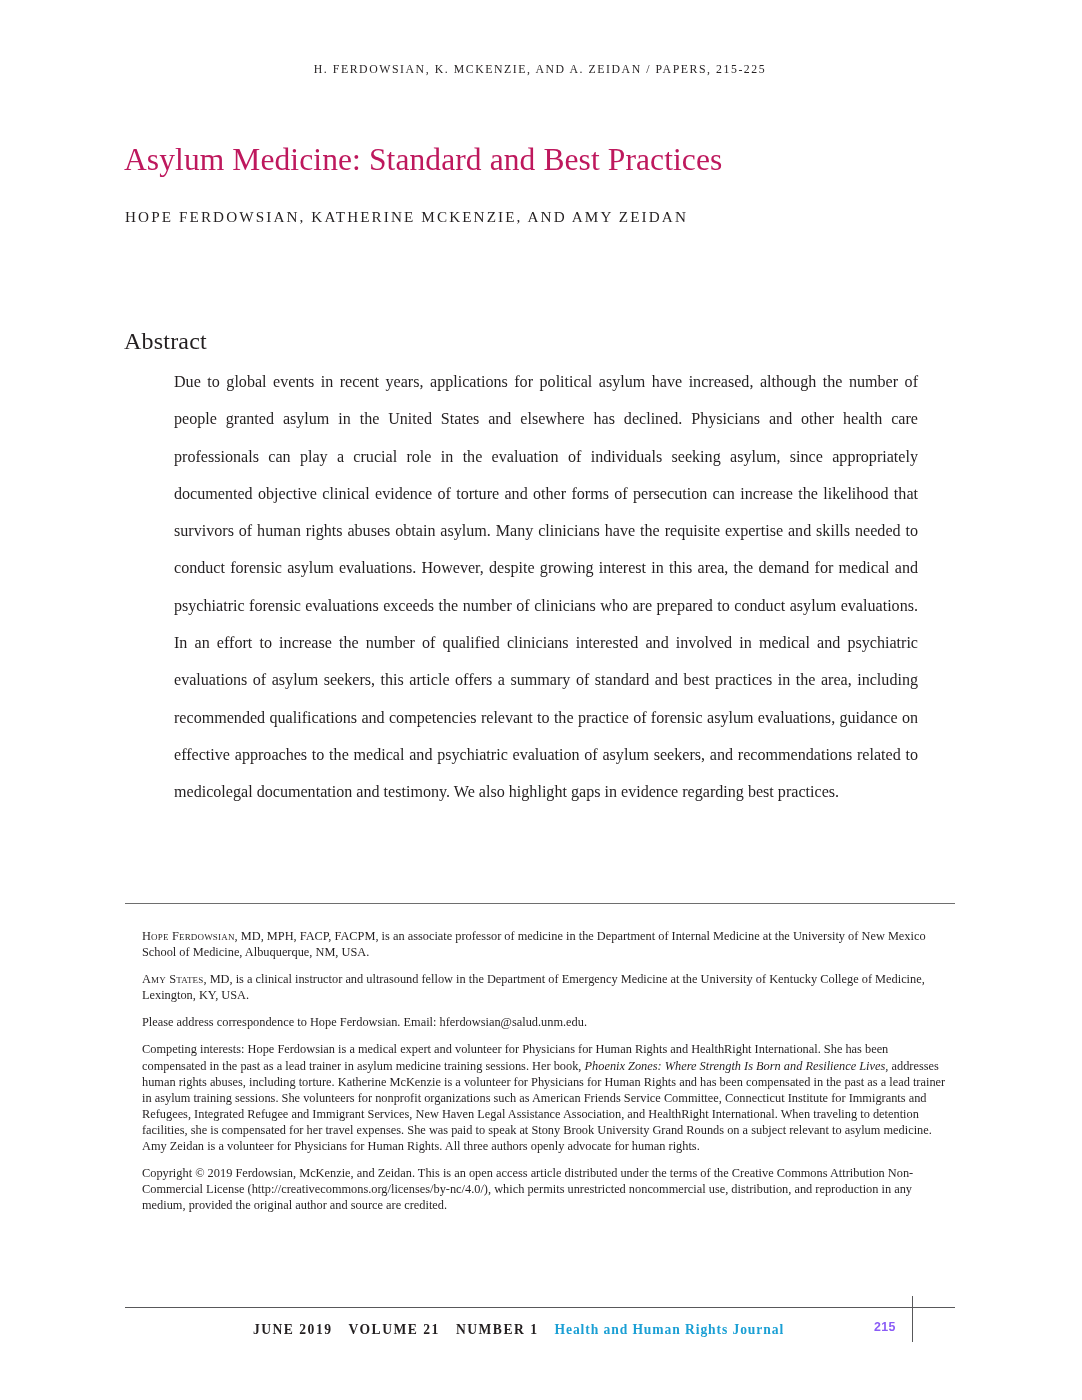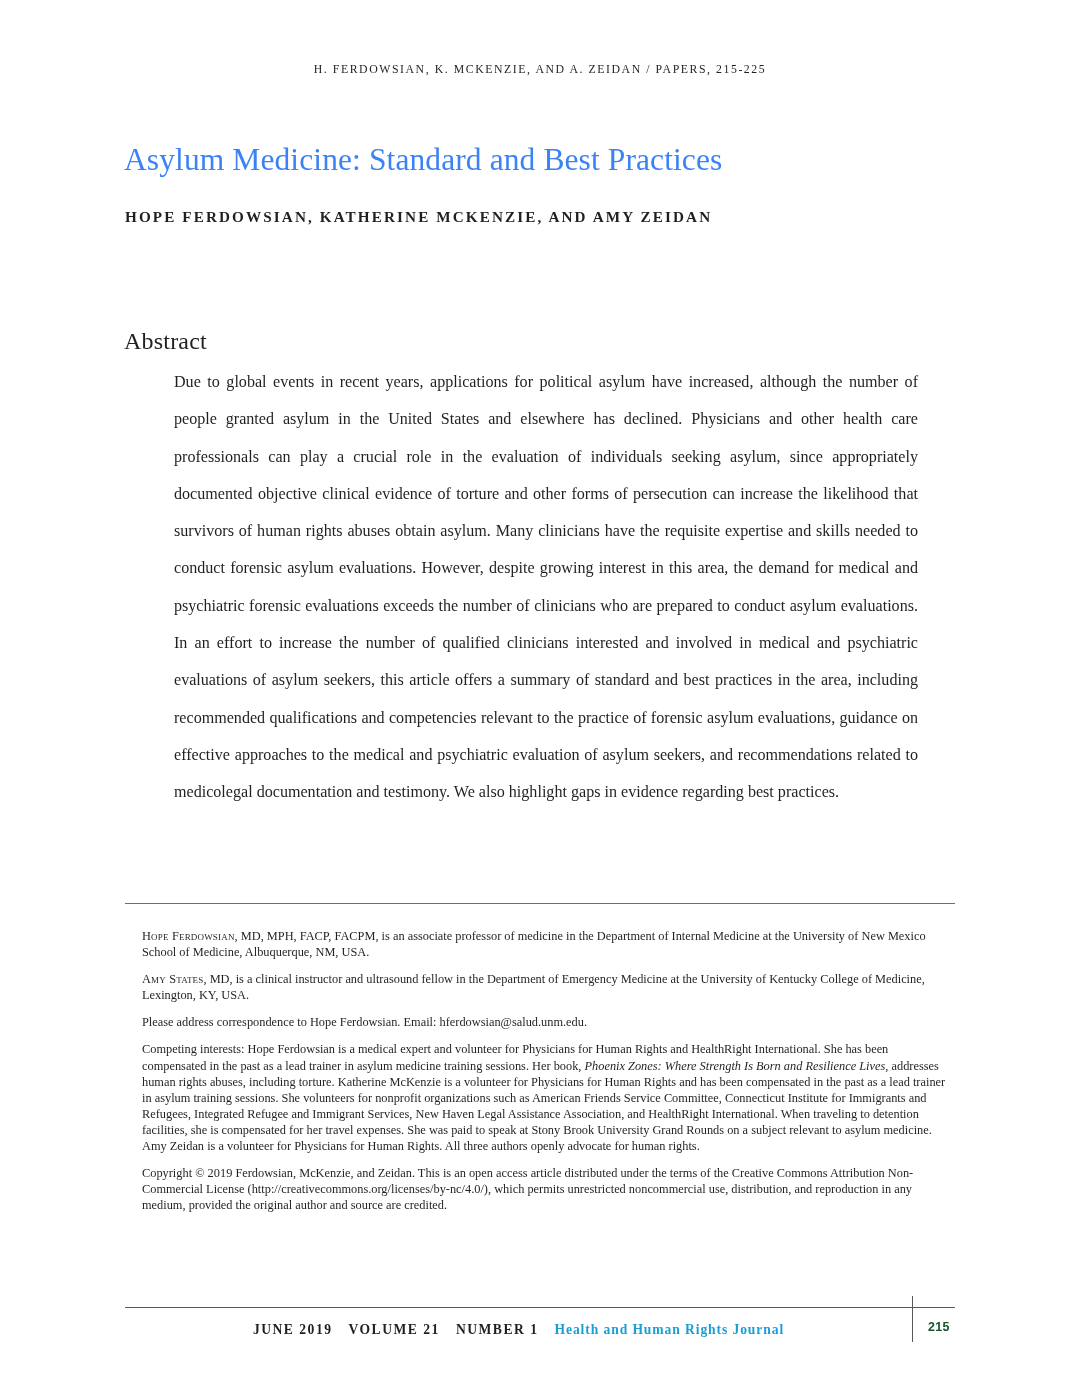--- a/index.html
+++ b/index.html
@@ -38,35 +38,34 @@
 
   
   .title {
     position: absolute;
     left: 124px;
     top: 120px;
     width: 840px;
     font-size: 31.5px;
     line-height: 1.18;
     font-weight: normal;
-    color: #3b82f6;
+    color: #be185d;
     letter-spacing: 0.1px;
   }
 
   
   .byline {
     position: absolute;
     left: 125px;
     top: 208px;
     width: 840px;
     font-size: 15.2px;
     letter-spacing: 2.1px;
     color: #231f20;
     white-space: nowrap;
-    font-weight: bold;
   }
 
   
   .abstract-heading {
     position: absolute;
     left: 124px;
     top: 308px;
     font-size: 24px;
     font-weight: normal;
     color: #231f20;
@@ -146,26 +145,26 @@
     color: #231f20;
     white-space: nowrap;
   }
   .footer-line .jname {
     color: #1a9fd4;
     letter-spacing: 0.9px;
   }
   .footer-sep { display: inline-block; width: 16px; }
   .page-number {
     position: absolute;
-    left: 928px;
+    left: 874px;
     top: 1320px;
     font-family: "Liberation Sans", "DejaVu Sans", sans-serif;
     font-size: 12.4px;
     font-weight: bold;
-    color: #14532d;
+    color: #8b5cf6;
     letter-spacing: 0.3px;
   }
 </style>
 </head>
 <body>
 
 <div class="page">
 
   <div class="running-head">H. FERDOWSIAN, K. MCKENZIE, AND A. ZEIDAN / PAPERS, 215-225</div>
 

